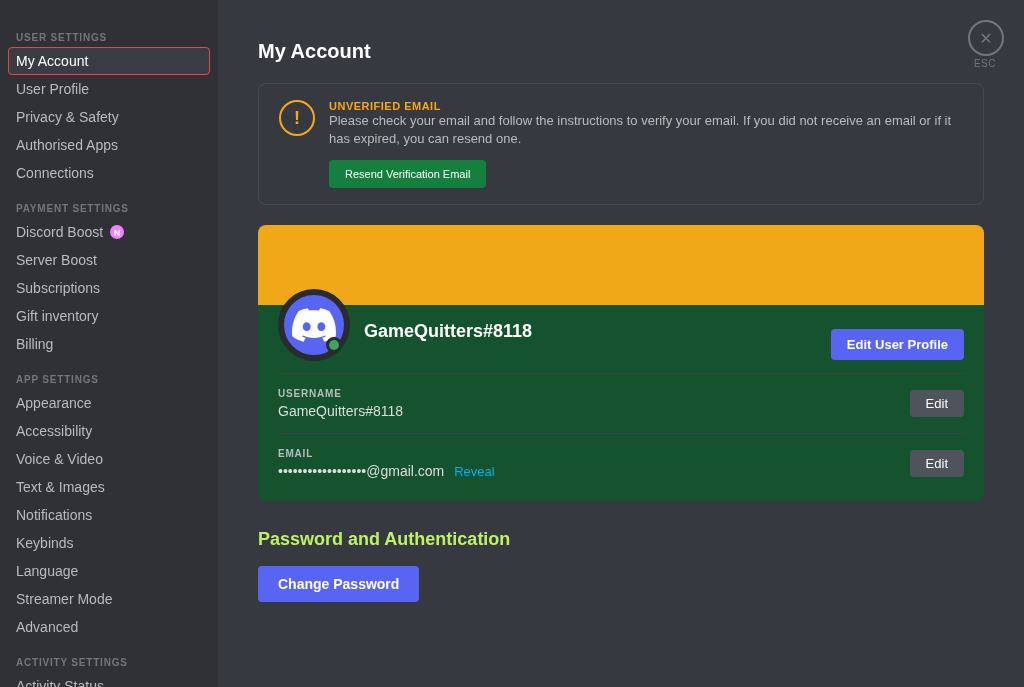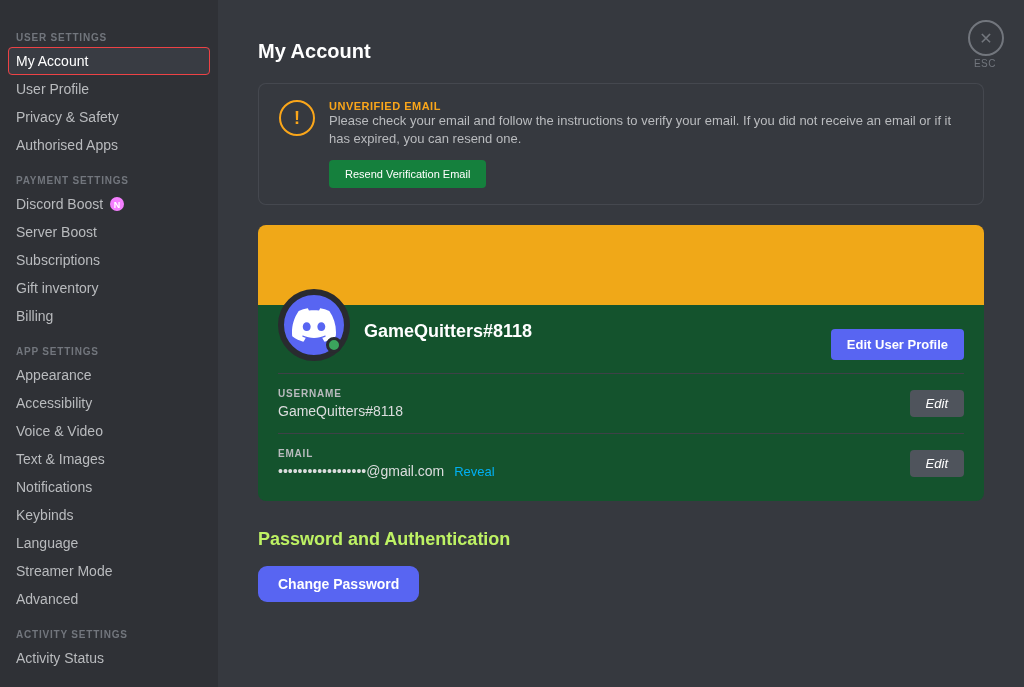--- a/index.html
+++ b/index.html
@@ -250,21 +250,20 @@
     .field-edit-btn {
       background: #4f545c;
       color: #fff;
       border: none;
       border-radius: 4px;
       padding: 6px 16px;
       font-size: 13px;
       font-weight: 500;
       cursor: pointer;
       flex-shrink: 0;
-      font-style: italic;
     }
     .field-add-btn {
       background: #4f545c;
       color: #fff;
       border: none;
       border-radius: 4px;
       padding: 6px 16px;
       font-size: 13px;
       font-weight: 500;
       cursor: pointer;
@@ -275,21 +274,21 @@
     .section-title {
       font-size: 18px;
       font-weight: 700;
       color: #bef264;
       margin-bottom: 16px;
     }
     .change-pw-btn {
       background: #5865f2;
       color: #fff;
       border: none;
-      border-radius: 9px;
+      border-radius: 4px;
       padding: 10px 20px;
       font-size: 14px;
       font-weight: 600;
       cursor: pointer;
       margin-bottom: 20px;
     }
 
     
     ::-webkit-scrollbar { width: 6px; }
     ::-webkit-scrollbar-track { background: transparent; }
@@ -308,20 +307,23 @@
         <span>My Account</span>
       </div>
       <div class="sidebar-item">
         <span>User Profile</span>
       </div>
       <div class="sidebar-item">
         <span>Privacy &amp; Safety</span>
       </div>
       <div class="sidebar-item">
         <span>Authorised Apps</span>
+      </div>
+      <div class="sidebar-item">
+        <span>Connections</span>
       </div>
     </div>
 
   <div class="sidebar-section-label">PAYMENT SETTINGS</div>
 
   <div id="sidebar-payment-items">
       <div class="sidebar-item">
         <span>Discord Boost</span>
         <span class="nitro-icon">
           <svg width="16" height="16" viewBox="0 0 16 16" fill="none">

